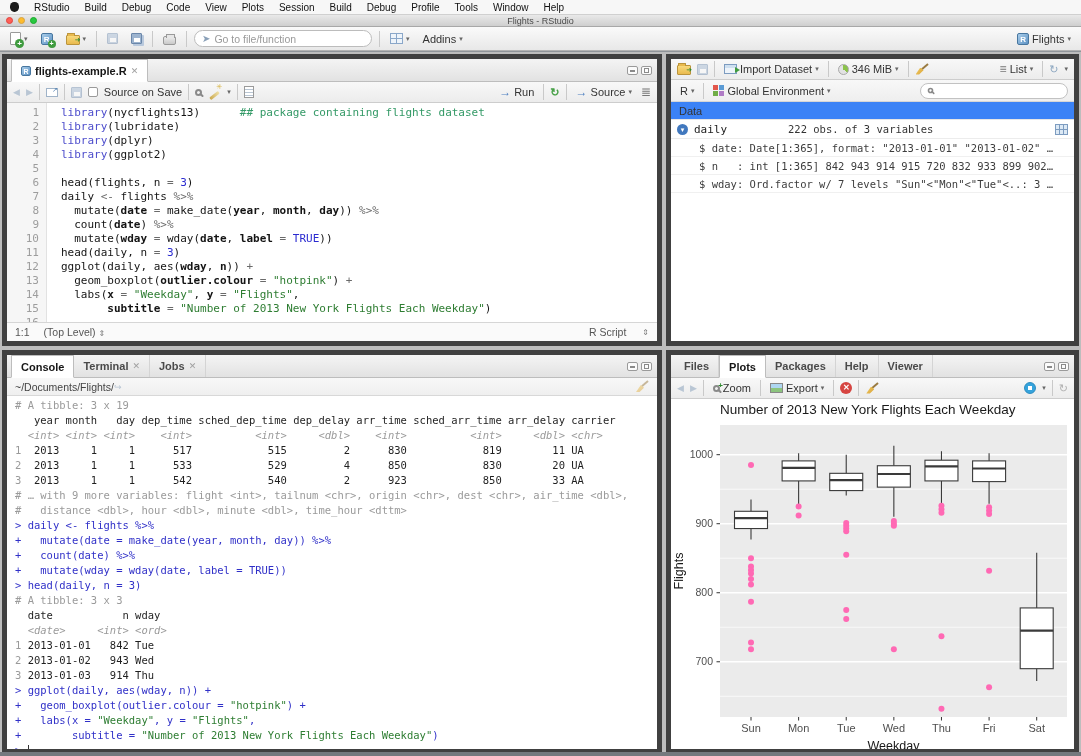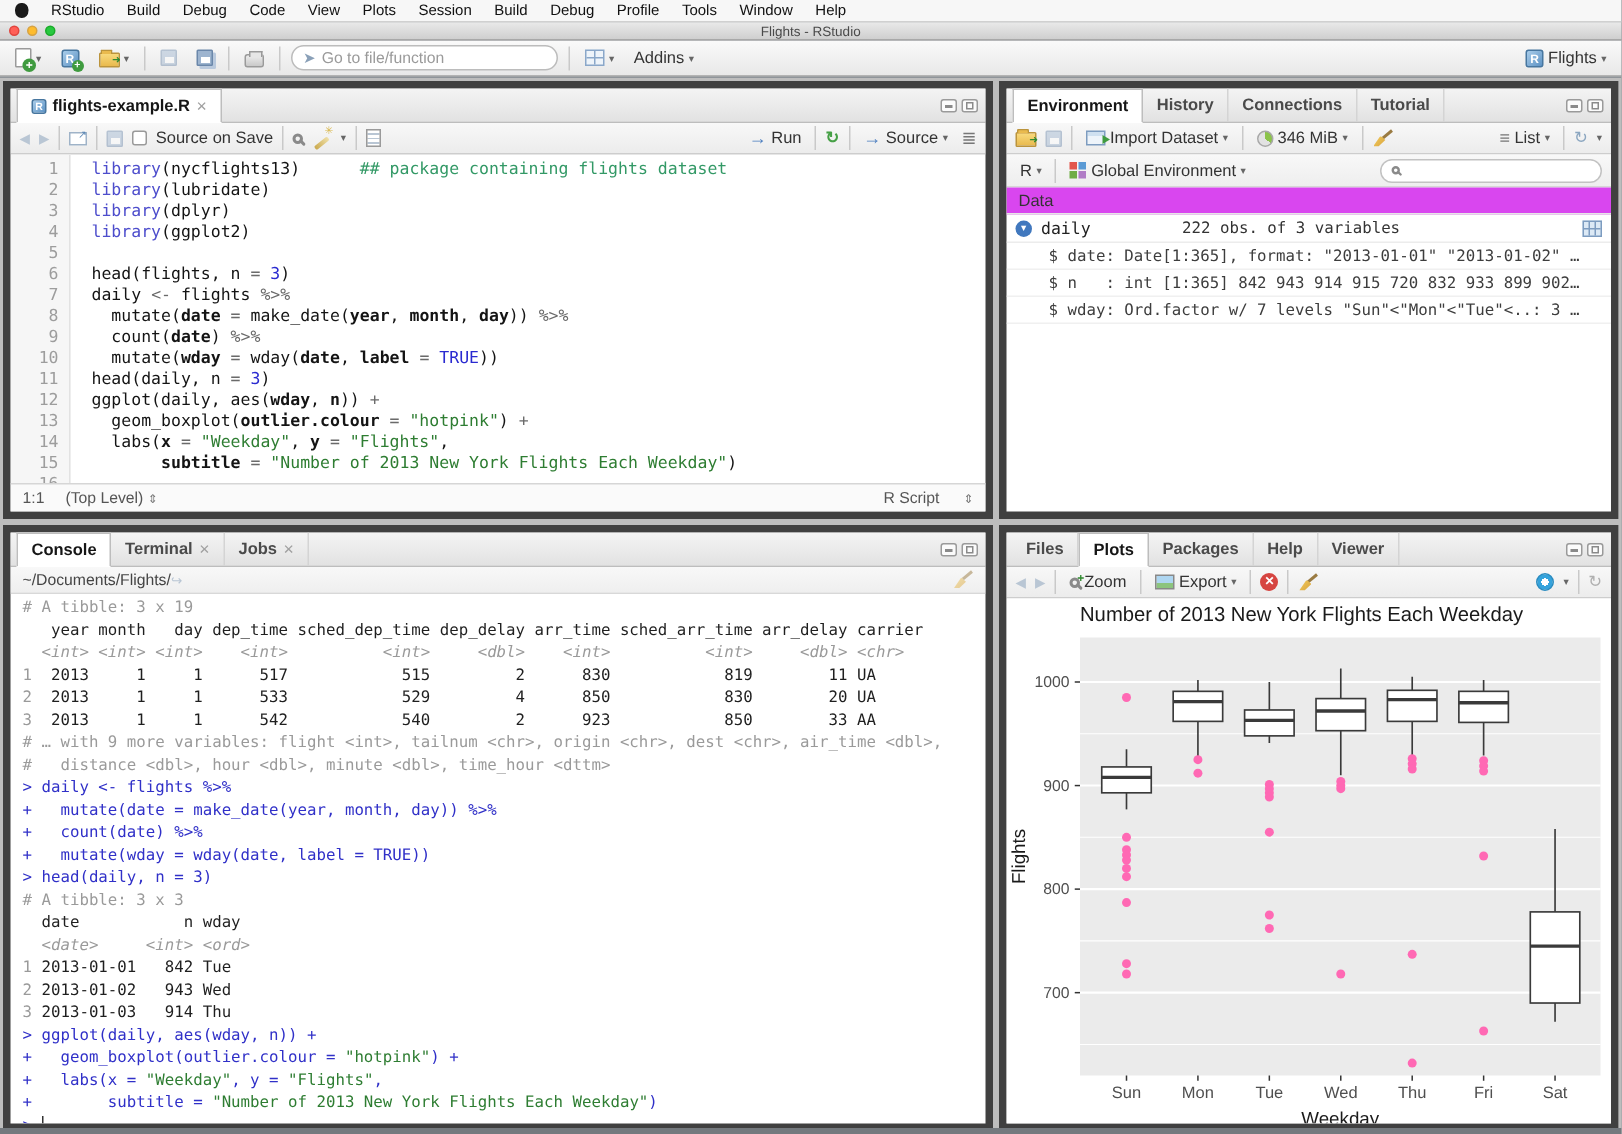--- a/index.html
+++ b/index.html
@@ -106,21 +106,21 @@
   
   .pathbar{height:18px;flex:none;background:linear-gradient(#f8f8f8,#efefef);border-bottom:1px solid #d8d8d8;display:flex;align-items:center;padding:0 8px;gap:0;font-size:10.5px;color:#444}
   .console-body{flex:1;padding:2px 8px;white-space:pre;overflow:hidden;font-family:"DejaVu Sans Mono",monospace;font-size:10.5px;line-height:15px}
   .cline{height:15px}
   .c-in{color:#3030c8}.c-s{color:#2e7d32}.c-out{color:#1f1f1f}
   .c-mut{color:#9a9a9a}.c-muti{color:#9a9a9a;font-style:italic}
   .caret-blk{display:inline-block;width:1px;height:10px;background:#333;vertical-align:-1px}
   
   .env-row2{height:22px;flex:none;background:linear-gradient(#f8f8f8,#eeeeee);border-bottom:1px solid #d6d6d6;display:flex;align-items:center;padding:0 6px;gap:6px;font-size:11px;color:#333}
   .env-search{margin-left:auto;display:flex;align-items:center;gap:4px;width:148px;height:16px;background:#fff;border:1px solid #c2c2c2;border-radius:9px;padding:0 6px}
-  .data-header{height:18px;flex:none;display:flex;align-items:center;padding:0 8px;font-size:11px;color:#333;border-bottom:1px solid #e6e6e6;background:#d946ef}
+  .data-header{height:18px;flex:none;display:flex;align-items:center;padding:0 8px;font-size:11px;color:#333;border-bottom:1px solid #e6e6e6;background:#3b82f6}
   .obj-row{height:19px;flex:none;display:flex;align-items:center;gap:6px;padding:0 6px;border-bottom:1px solid #ececec;font-size:11px}
   .obj-name{font-family:"DejaVu Sans Mono",monospace;color:#222;width:88px}
   .obj-sum{color:#333;flex:1;font-family:"DejaVu Sans Mono",monospace;font-size:10.5px}
   .field-row{height:18px;flex:none;display:flex;align-items:center;padding:0 6px 0 28px;border-bottom:1px solid #f0f0f0;font-family:"DejaVu Sans Mono",monospace;font-size:10.5px;color:#3d3d3d;white-space:pre;overflow:hidden}
   
   .plot-area{flex:1;background:#fff;overflow:hidden}
   .bottom-strip{position:absolute;left:0;right:0;bottom:0;height:4px;background:#74797e}
 </style>
 </head>
 <body>
@@ -292,38 +292,20 @@
     <div class="pathbar">
       <span>~/Documents/Flights/</span>
       <span class="i-arrowmut">↪</span>
       <span class="spacer"></span>
       <span class="i-broom" style="opacity:.5"></span>
     </div>
     <div class="console-body"><div class="cline"><span class="c-mut"># A tibble: 3 x 19</span></div><div class="cline"><span class="c-out">   year month   day dep_time sched_dep_time dep_delay arr_time sched_arr_time arr_delay carrier</span></div><div class="cline"><span class="c-muti">  &lt;int&gt; &lt;int&gt; &lt;int&gt;    &lt;int&gt;          &lt;int&gt;     &lt;dbl&gt;    &lt;int&gt;          &lt;int&gt;     &lt;dbl&gt; &lt;chr&gt;</span></div><div class="cline"><span class="c-mut">1</span><span class="c-out">  2013     1     1      517            515         2      830            819        11 UA</span></div><div class="cline"><span class="c-mut">2</span><span class="c-out">  2013     1     1      533            529         4      850            830        20 UA</span></div><div class="cline"><span class="c-mut">3</span><span class="c-out">  2013     1     1      542            540         2      923            850        33 AA</span></div><div class="cline"><span class="c-mut"># … with 9 more variables: flight &lt;int&gt;, tailnum &lt;chr&gt;, origin &lt;chr&gt;, dest &lt;chr&gt;, air_time &lt;dbl&gt;,</span></div><div class="cline"><span class="c-mut">#   distance &lt;dbl&gt;, hour &lt;dbl&gt;, minute &lt;dbl&gt;, time_hour &lt;dttm&gt;</span></div><div class="cline"><span class="c-in">&gt; daily &lt;- flights %&gt;%</span></div><div class="cline"><span class="c-in">+   mutate(date = make_date(year, month, day)) %&gt;%</span></div><div class="cline"><span class="c-in">+   count(date) %&gt;%</span></div><div class="cline"><span class="c-in">+   mutate(wday = wday(date, label = TRUE))</span></div><div class="cline"><span class="c-in">&gt; head(daily, n = 3)</span></div><div class="cline"><span class="c-mut"># A tibble: 3 x 3</span></div><div class="cline"><span class="c-out">  date           n wday</span></div><div class="cline"><span class="c-muti">  &lt;date&gt;     &lt;int&gt; &lt;ord&gt;</span></div><div class="cline"><span class="c-mut">1</span><span class="c-out"> 2013-01-01   842 Tue</span></div><div class="cline"><span class="c-mut">2</span><span class="c-out"> 2013-01-02   943 Wed</span></div><div class="cline"><span class="c-mut">3</span><span class="c-out"> 2013-01-03   914 Thu</span></div><div class="cline"><span class="c-in">&gt; ggplot(daily, aes(wday, n)) +</span></div><div class="cline"><span class="c-in">+   geom_boxplot(outlier.colour = </span><span class="c-s">"hotpink"</span><span class="c-in">) +</span></div><div class="cline"><span class="c-in">+   labs(x = </span><span class="c-s">"Weekday"</span><span class="c-in">, y = </span><span class="c-s">"Flights"</span><span class="c-in">,</span></div><div class="cline"><span class="c-in">+        subtitle = </span><span class="c-s">"Number of 2013 New York Flights Each Weekday"</span><span class="c-in">)</span></div><div class="cline"><span class="c-in">&gt; </span><span class="caret-blk"></span></div></div>
   </div>
 
   <div class="pane" id="pane-env">
-    <div class="tabstrip">
-      <div class="tab active">
-          <span>Environment</span>
-        </div>
-      <div class="tab">
-          <span>History</span>
-        </div>
-      <div class="tab">
-          <span>Connections</span>
-        </div>
-      <div class="tab">
-          <span>Tutorial</span>
-        </div>
-      <div class="pane-btns">
-        <span class="pbtn min"></span>
-        <span class="pbtn max"></span>
-      </div>
-    </div>
     <div class="ptoolbar">
       <span class="i-folder"></span>
       <span class="i-floppy dim"></span>
       <span class="tsep"></span>
       <button class="tbtn">
           <span class="i-table"></span>
           <span>Import Dataset</span>
           <span class="caret">▾</span>
         </button>
       <span class="tsep"></span>

